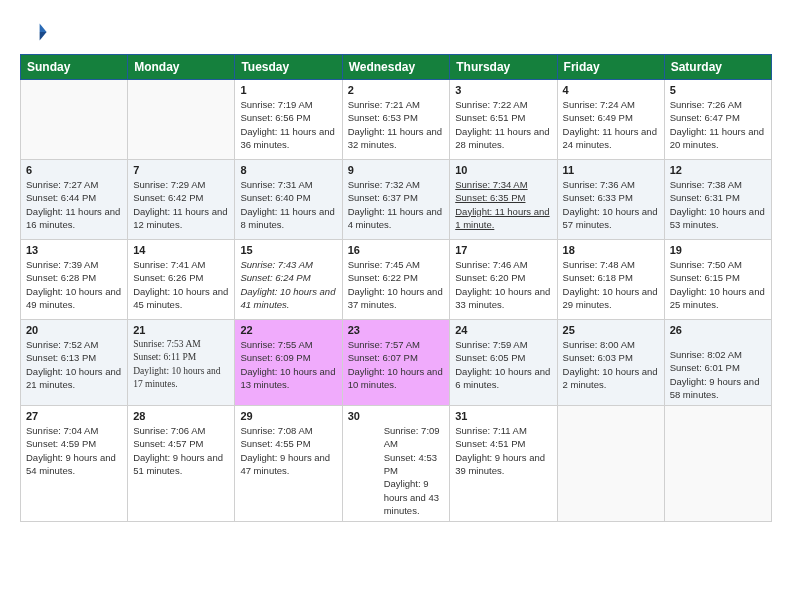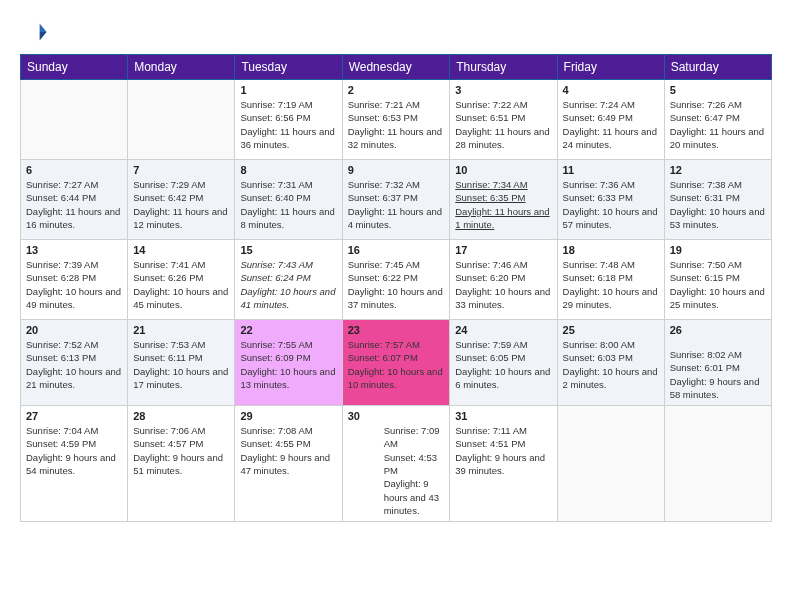--- a/index.html
+++ b/index.html
@@ -55,24 +55,24 @@
     .location {
       font-size: 14px;
       color: #555;
     }
     .calendar {
       width: 100%;
       border-collapse: collapse;
       border: 1px solid #ccc;
     }
     .calendar th {
-      background-color: #4c1d95;
+      background-color: #15803d;
       color: #fff;
       font-size: 12px;
-      font-weight: normal;
+      font-weight: bold;
       padding: 5px 6px;
       text-align: left;
       border: 1px solid #1f5a9a;
     }
     .calendar td {
       vertical-align: top;
       border: 1px solid #d0d0d0;
       padding: 4px 5px;
       width: 108px;
       height: 80px;
@@ -260,31 +260,31 @@
         </tr>
         <tr>
           <td style="background: rgb(240, 244, 248);">
             <span class="day-num">20</span>
             <div class="day-info" style="white-space: pre-line;">Sunrise: 7:52 AM
 Sunset: 6:13 PM
 Daylight: 10 hours and 21 minutes.</div>
           </td>
           <td style="background: rgb(240, 244, 248);">
             <span class="day-num">21</span>
-            <div class="day-info" style="white-space: pre-line;">Sunrise: 7:53 AM
+            <div class="day-info" style="white-space: pre-line; font-family: Liberation Serif, serif;">Sunrise: 7:53 AM
 Sunset: 6:11 PM
 Daylight: 10 hours and 17 minutes.</div>
           </td>
           <td style="background: #f0abfc;">
             <span class="day-num">22</span>
             <div class="day-info" style="white-space: pre-line;">Sunrise: 7:55 AM
 Sunset: 6:09 PM
 Daylight: 10 hours and 13 minutes.</div>
           </td>
-          <td style="background: #ec4899;">
+          <td style="background: #f0abfc;">
             <span class="day-num">23</span>
             <div class="day-info" style="white-space: pre-line;">Sunrise: 7:57 AM
 Sunset: 6:07 PM
 Daylight: 10 hours and 10 minutes.</div>
           </td>
           <td style="background: rgb(240, 244, 248);">
             <span class="day-num">24</span>
             <div class="day-info" style="white-space: pre-line;">Sunrise: 7:59 AM
 Sunset: 6:05 PM
 Daylight: 10 hours and 6 minutes.</div>

